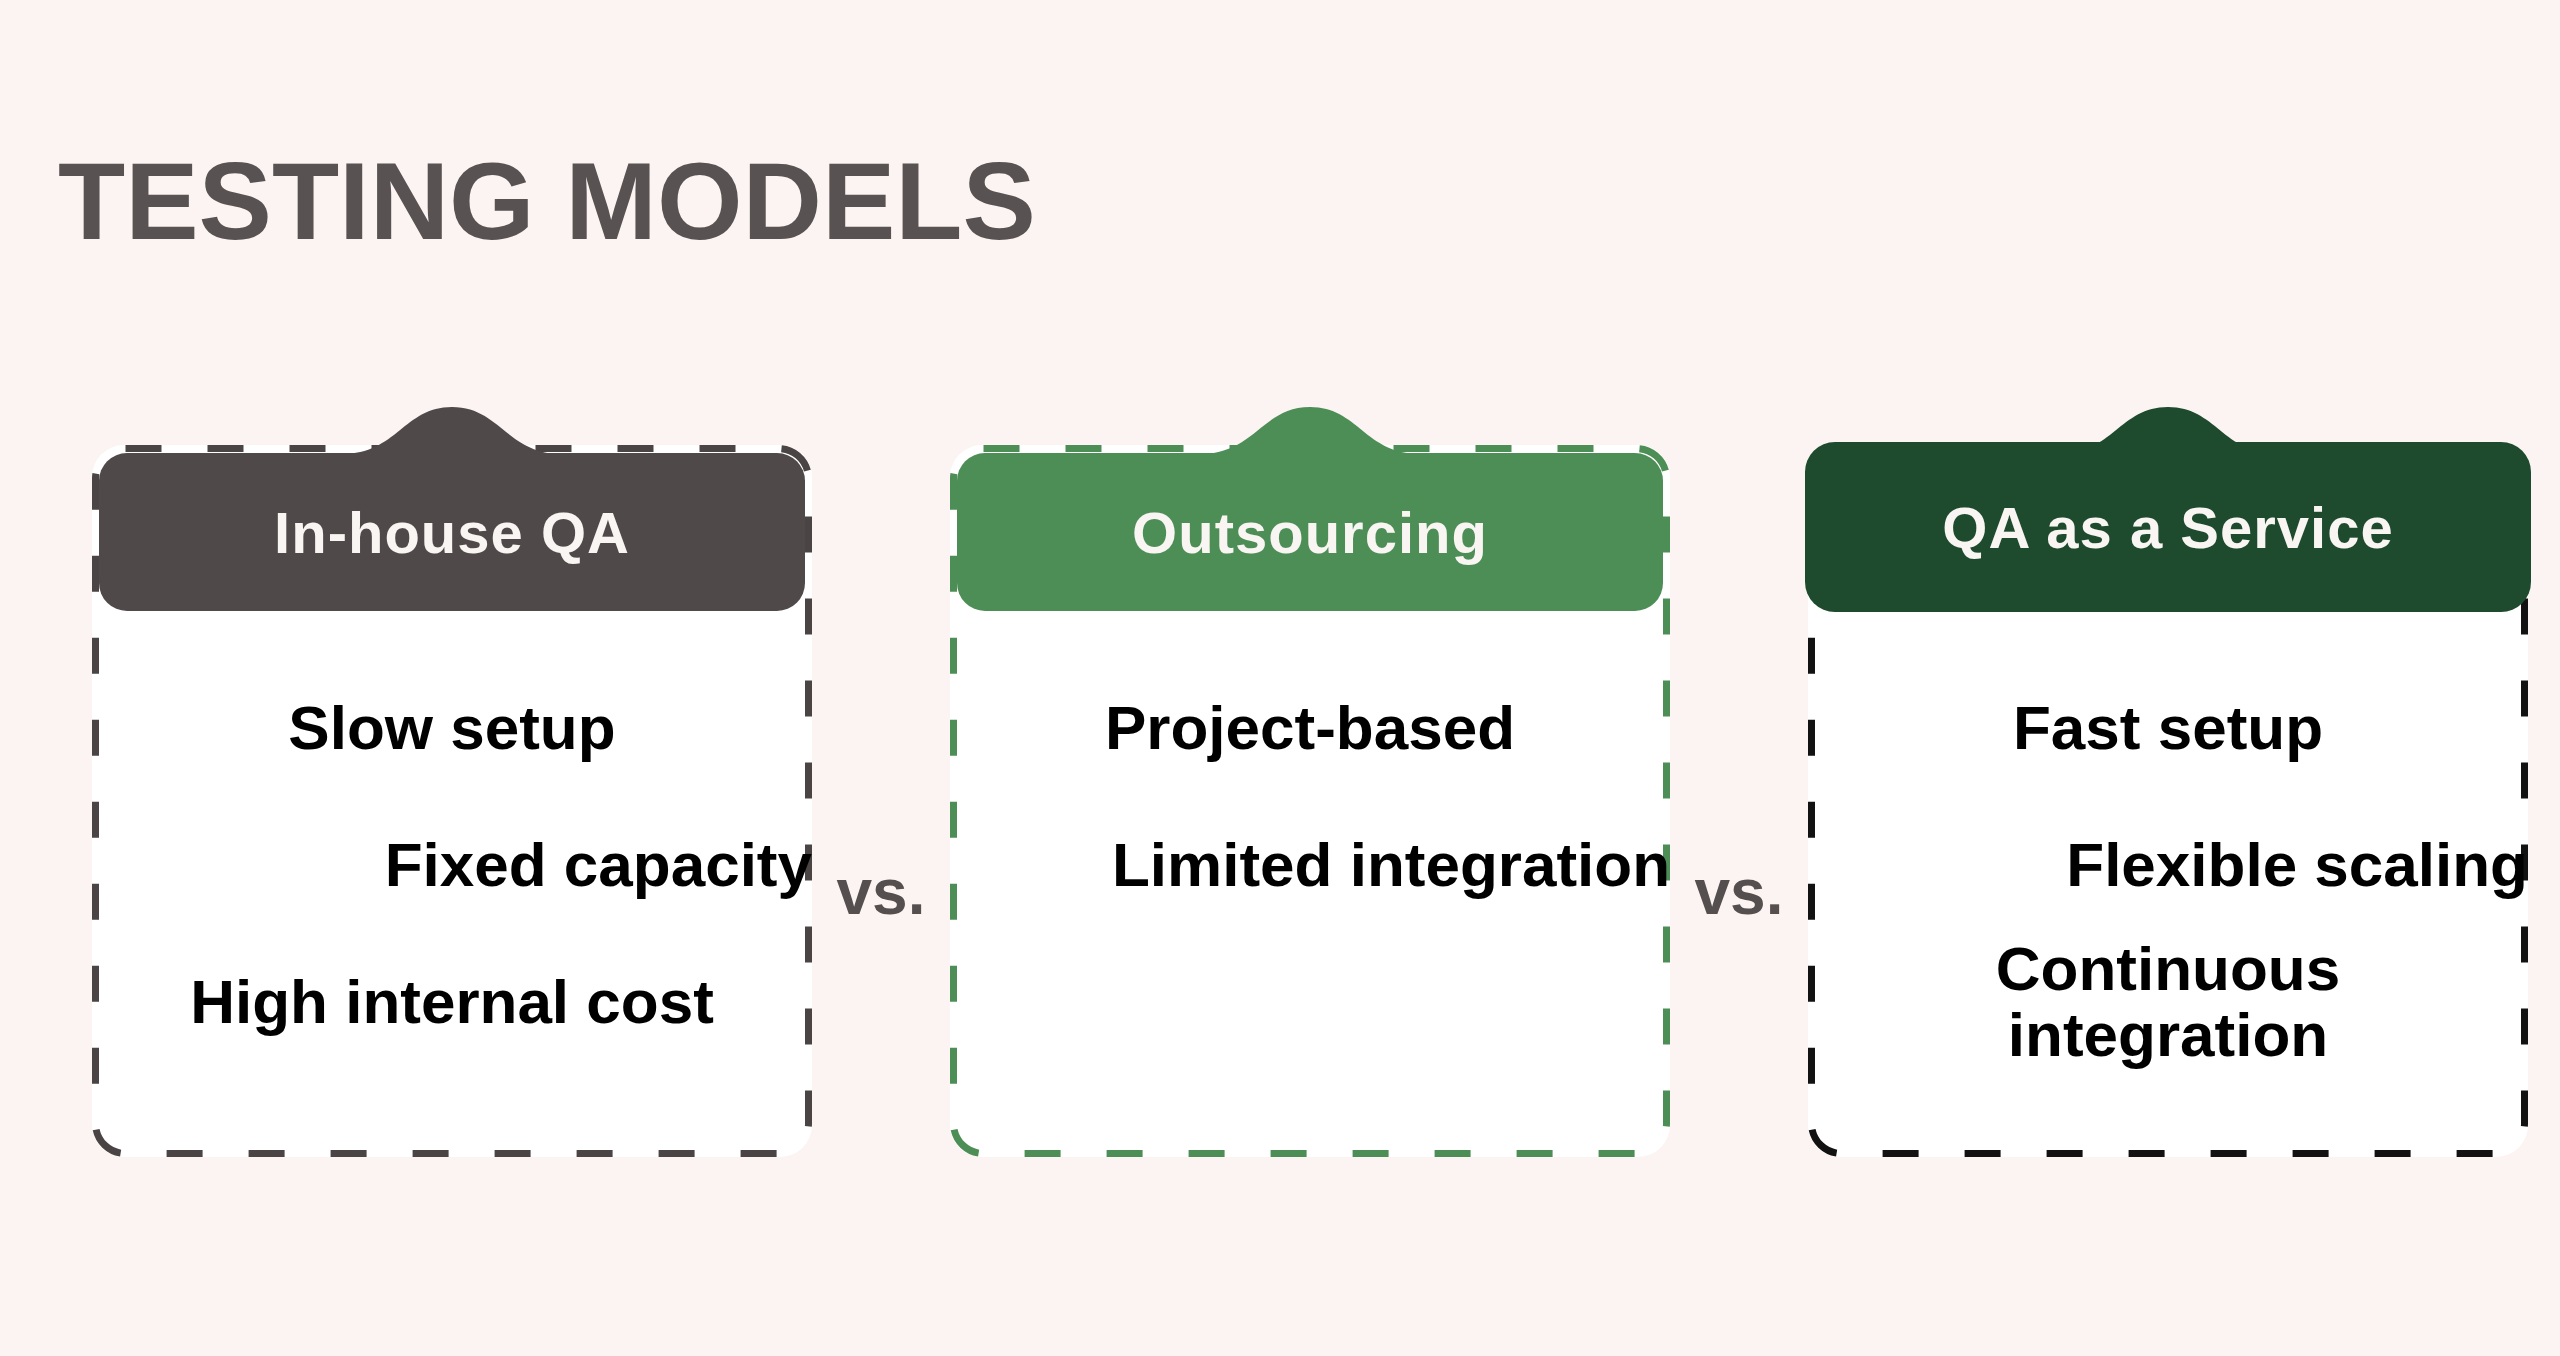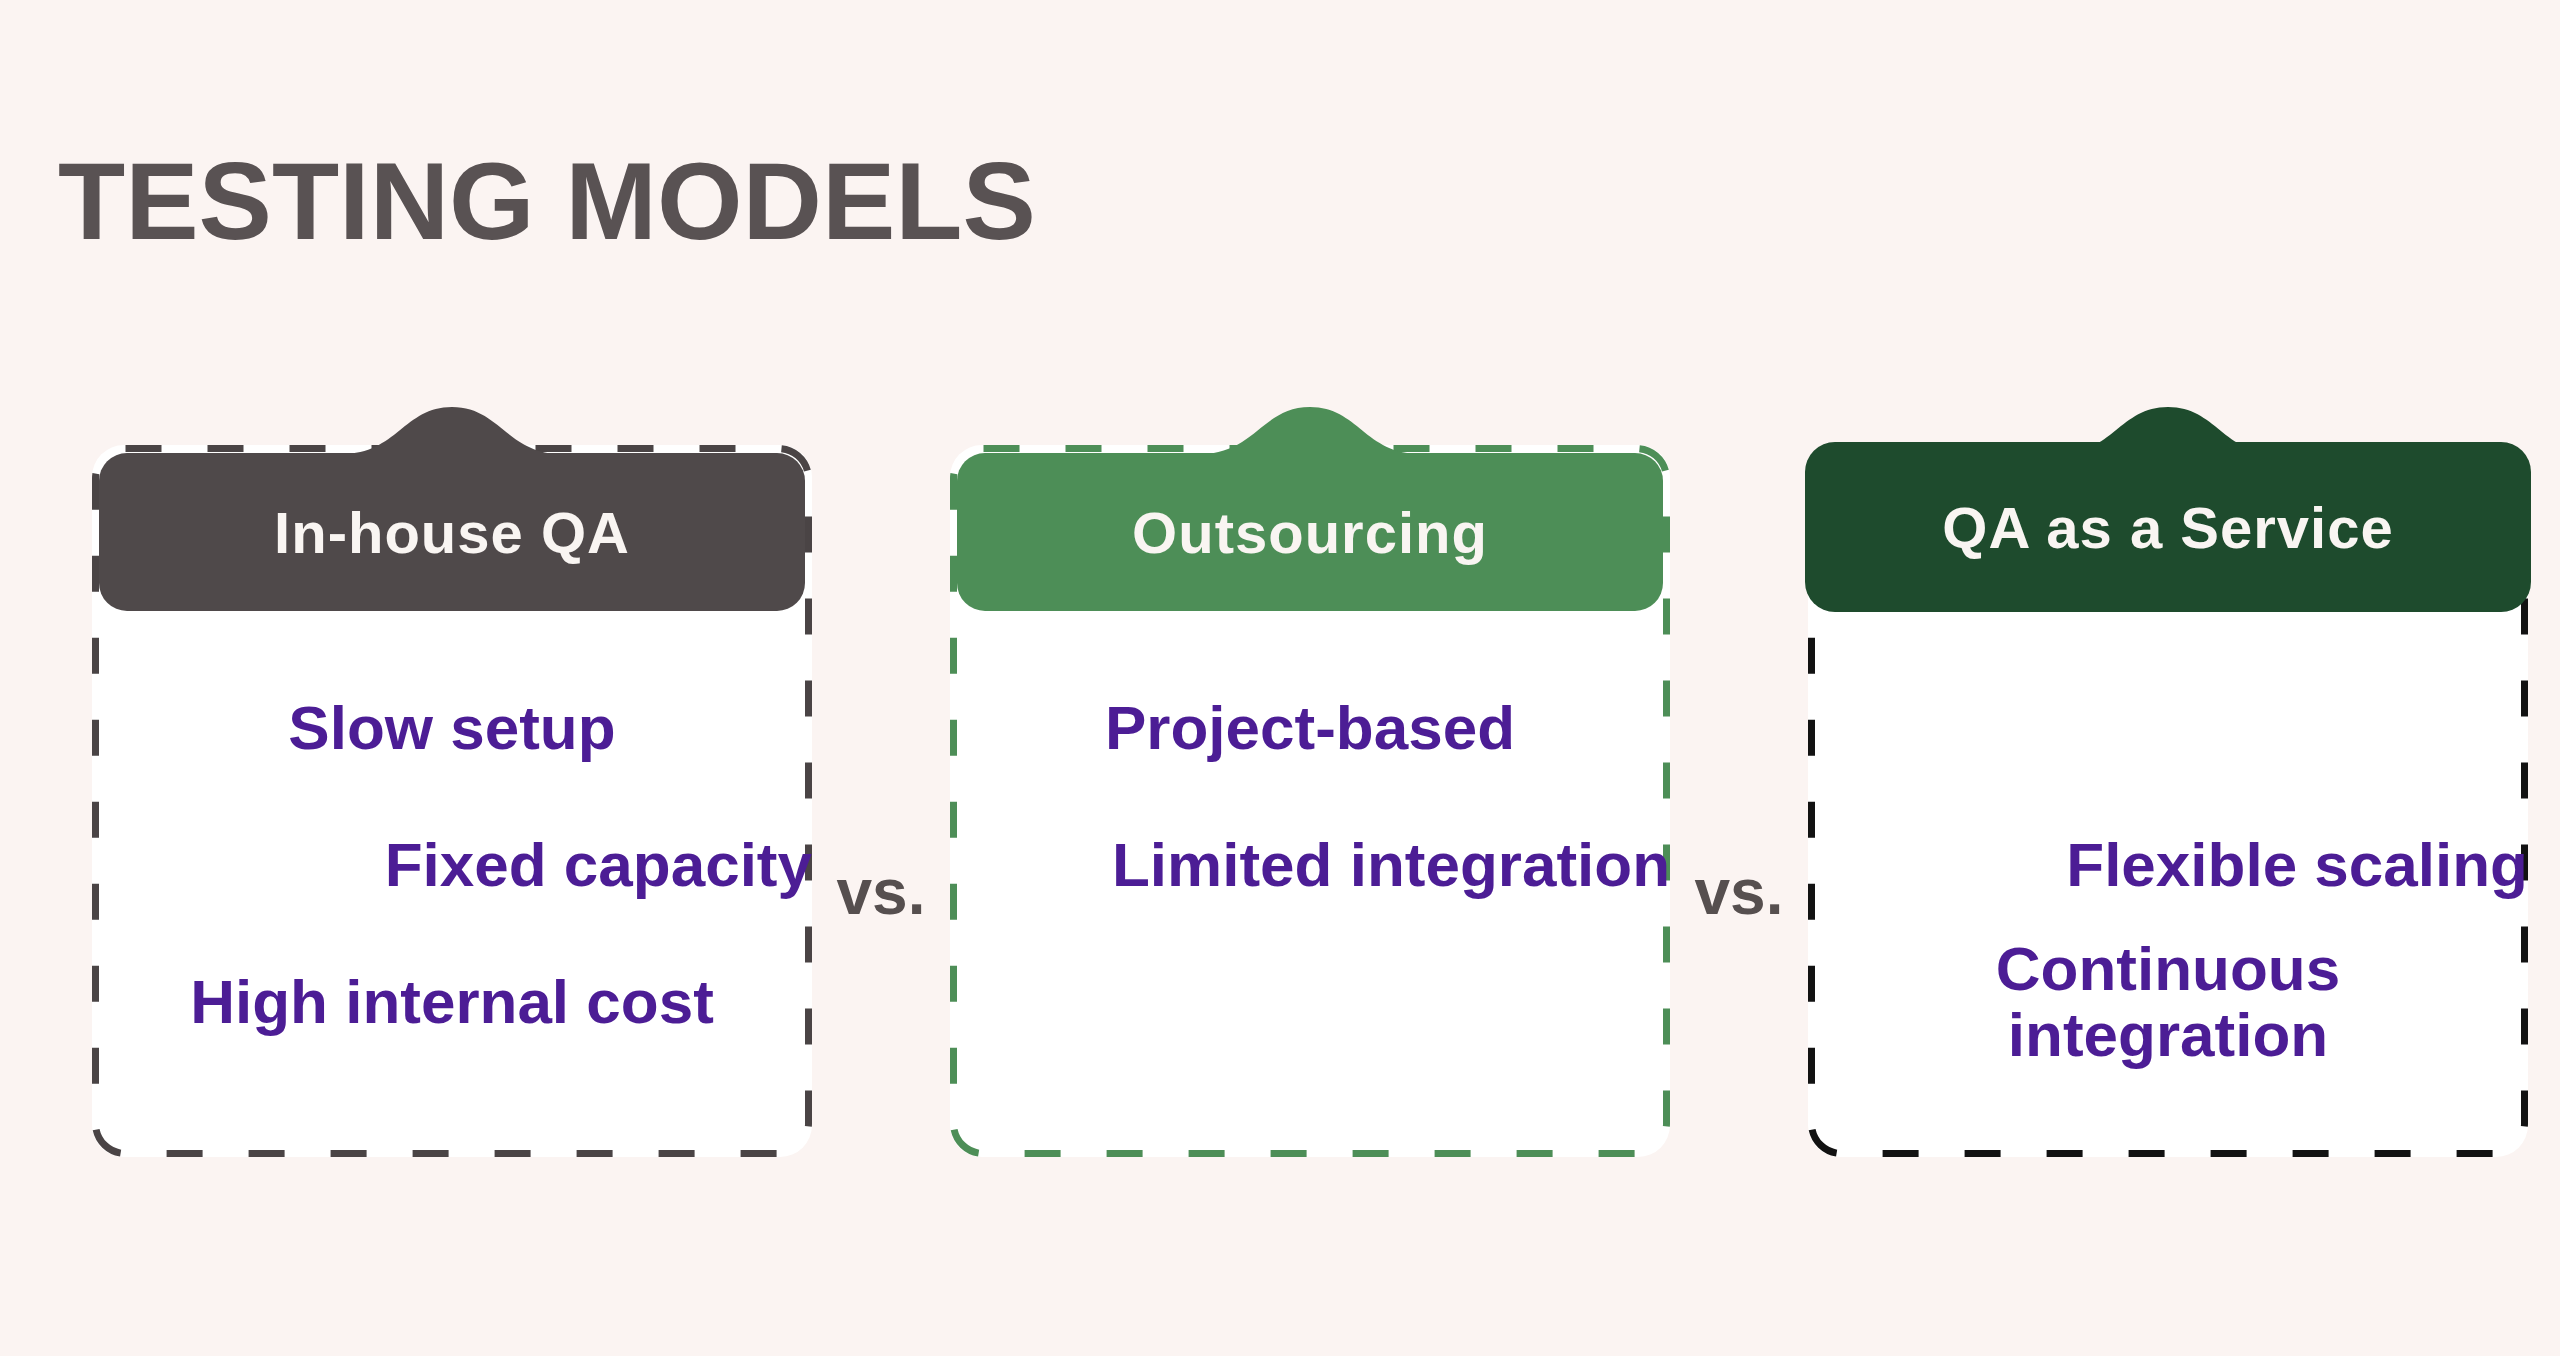--- a/index.html
+++ b/index.html
@@ -82,21 +82,21 @@
     white-space: nowrap;
   }
 
   .item {
     position: absolute;
     left: 0; right: 0;
     text-align: center;
     font-size: 62px;
     line-height: 66px;
     font-weight: 700;
-    color: #4c1d95;
+    color: #000000;
   }
   .item--1 { top: 250px; }
   .item--2 { top: 387px; text-align: right; }
   .item--3 { top: 524px; }
   .card--3 .item--3 { top: 491px; left: 140px; right: 140px; }
 
   .vs {
     position: absolute;
     top: 845px;
     width: 140px;
@@ -153,17 +153,18 @@
   <div class="card card--3" style="--header-color: #1E4B2D; --border-color: #121212;">
     <svg class="dashes" viewBox="0 0 720 712">
       <rect x="3.5" y="3.5" width="713" height="705" rx="30"></rect>
     </svg>
     <svg class="bump" viewBox="0 0 220 47" preserveAspectRatio="none">
       <path d="M0,47 C55,47 62,0 110,0 C158,0 165,47 220,47 Z"></path>
     </svg>
     <div class="header">
       <span class="header-label">QA as a Service</span>
     </div>
+    <div class="item item--1">Fast setup</div>
     <div class="item item--2">Flexible scaling</div>
     <div class="item item--3">Continuous integration</div>
   </div>
 
 </div>
 
 </body></html>

